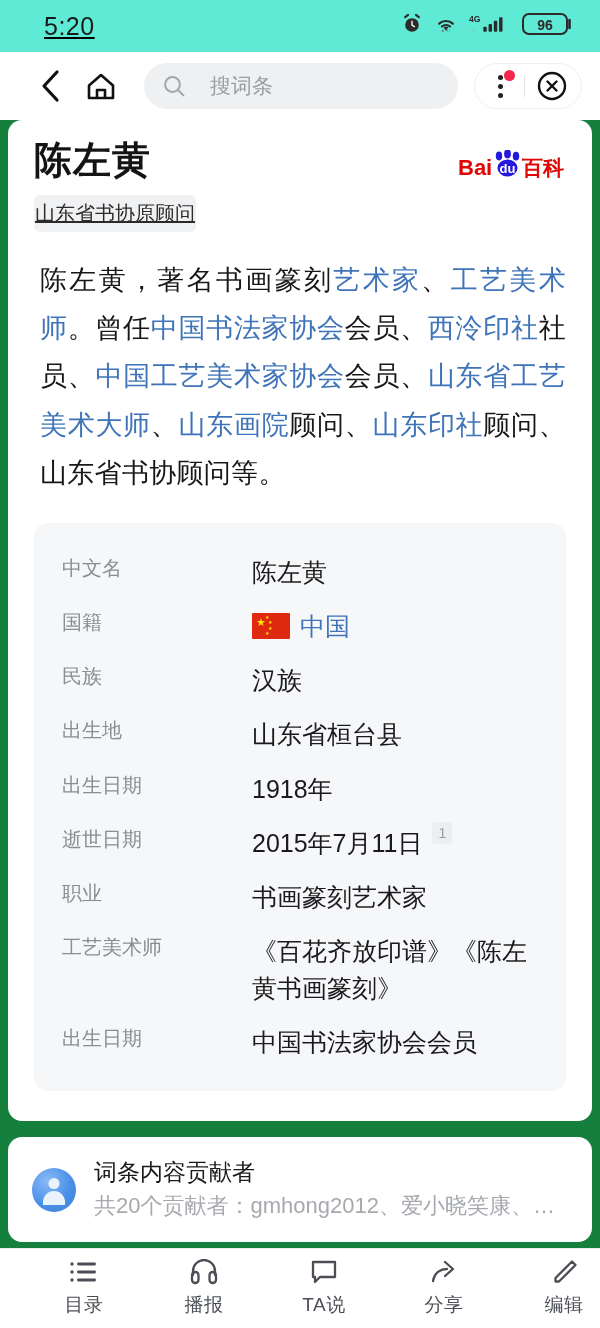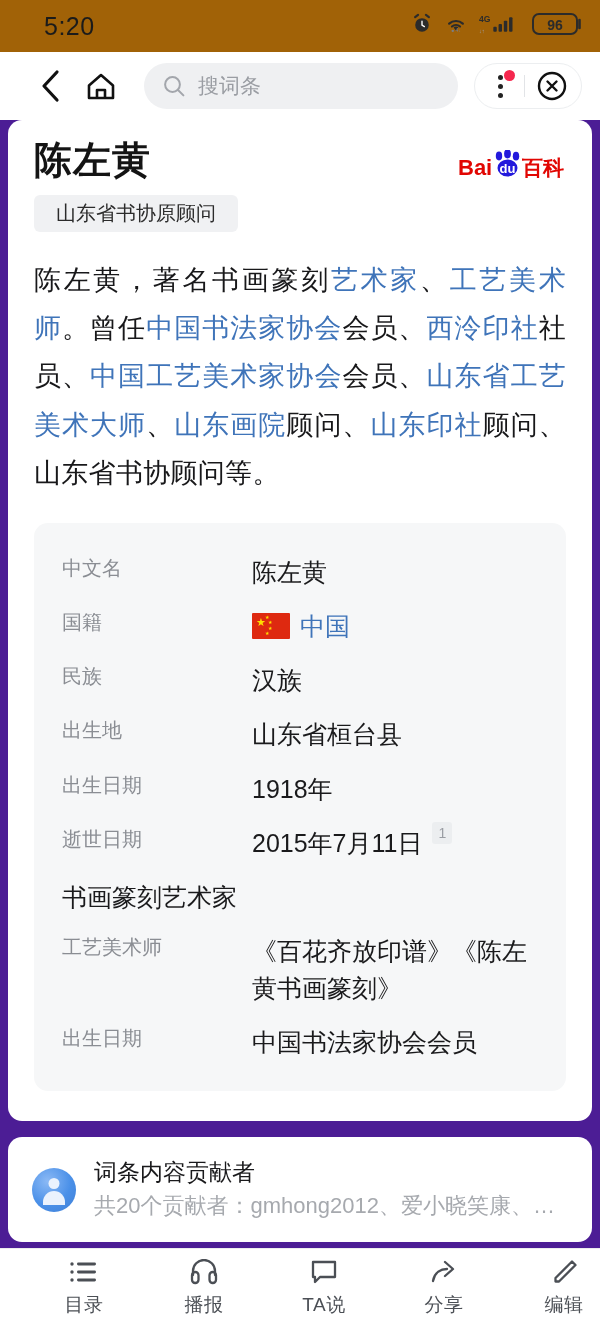--- a/index.html
+++ b/index.html
@@ -8,67 +8,68 @@
     font-family:"Liberation Sans","DejaVu Sans",sans-serif;
     background:#eef0f3;
     overflow:hidden;
     position:relative;
     -webkit-font-smoothing:antialiased;
   }
 
   
   .statusbar{
     height:52px; display:flex; align-items:center;
-    justify-content:space-between; padding:0 16px 0 44px;
-    background:#a16207;
+    justify-content:space-between; padding:0 26px 0 44px;
+    background:#5eead4;
+    text-decoration:underline;
   }
   .clock{ font-size:25px; color:#1b1b1b; letter-spacing:.5px; font-weight:400;}
   .status-icons{ display:flex; align-items:center; gap:11px;}
   .si{ display:block;text-align:center; }
 
   
   .toolbar{
     height:68px; background:#fff; display:flex; align-items:center;
     padding:0 18px 0 26px; gap:0;
   }
   .tb-icon{ width:50px; height:50px; display:flex; align-items:center; justify-content:center;}
   .searchbox{
     flex:1; height:46px; margin:0 16px 0 18px;
     background:#eff0f2; border-radius:23px;
-    display:flex; align-items:center; padding:0 18px; gap:12px;
+    display:flex; align-items:center; padding:0 18px; gap:24px;
   }
   .search-ph{ color:#9a9da3; font-size:21px;}
   .menu-pill{
     height:46px; width:108px; border-radius:23px; background:#fff;
     border:1px solid #eceef0;
     display:flex; align-items:center; justify-content:center; gap:0;
     box-shadow:0 0 0 0 rgba(0,0,0,0);
   }
   .dots{ position:relative; width:34px; height:30px; display:flex; flex-direction:column;
          align-items:center; justify-content:center; gap:4px;}
   .dots i{ width:5px; height:5px; border-radius:50%; background:#222; display:block;}
   .reddot{ position:absolute; top:-1px; right:3px; width:11px; height:11px; border-radius:50%; background:#f5274e;}
   .pill-div{ width:1px; height:22px; background:#e2e4e7; margin:0 6px;}
 
   
-  .page{ position:absolute; top:120px; left:0; right:0; bottom:80px; background:#4c1d95; padding:0 8px;}
+  .page{ position:absolute; top:120px; left:0; right:0; bottom:80px; background:#15803d; padding:0 8px;}
 
   .card{
     background:#fff; border-radius:14px; padding:0 26px 30px 26px;
   }
   .card-head{ display:flex; align-items:flex-start; justify-content:space-between; padding-top:16px;}
   .title{ font-size:38px; font-weight:700; color:#141414; letter-spacing:1px; line-height:1.3;}
   .logo{ display:flex; align-items:center; margin-top:14px;margin-left:48px; }
   .tag{
     display:inline-block; background:#f0f1f3; color:#2b2b2b;
-    font-size:20px; padding:5px 22px; border-radius:6px; margin-top:10px;
+    font-size:20px; padding:5px 1px; border-radius:6px; margin-top:10px;text-decoration:underline;
   }
   .summary{
     margin-top:24px; font-size:27px; line-height:1.78; color:#18181a;
-    text-align:justify; letter-spacing:.3px;
+    text-align:justify; letter-spacing:.3px;margin-left:6px;
   }
   .summary a{ color:#3f74b9; text-decoration:none;}
 
   
   .infobox{
     margin-top:26px; background:#f6f7f8; border-radius:14px;
     padding:22px 0 22px 0;
   }
   .row{ display:flex; padding:9px 28px; align-items:flex-start;}
   .key{ width:190px; flex:0 0 190px; color:#8a8d93; font-size:20px; line-height:1.45;}
@@ -255,20 +256,21 @@
           </div>
         </div>
         <div class="row">
           <div class="key">逝世日期</div>
           <div class="val">
             <span>2015年7月11日</span>
             <span class="ref">1</span>
           </div>
         </div>
         <div class="row">
+          <div class="key">职业</div>
           <div class="val">
             <span>书画篆刻艺术家</span>
           </div>
         </div>
         <div class="row">
           <div class="key">工艺美术师</div>
           <div class="val">
             <span>《百花齐放印谱》《陈左黄书画篆刻》</span>
           </div>
         </div>

